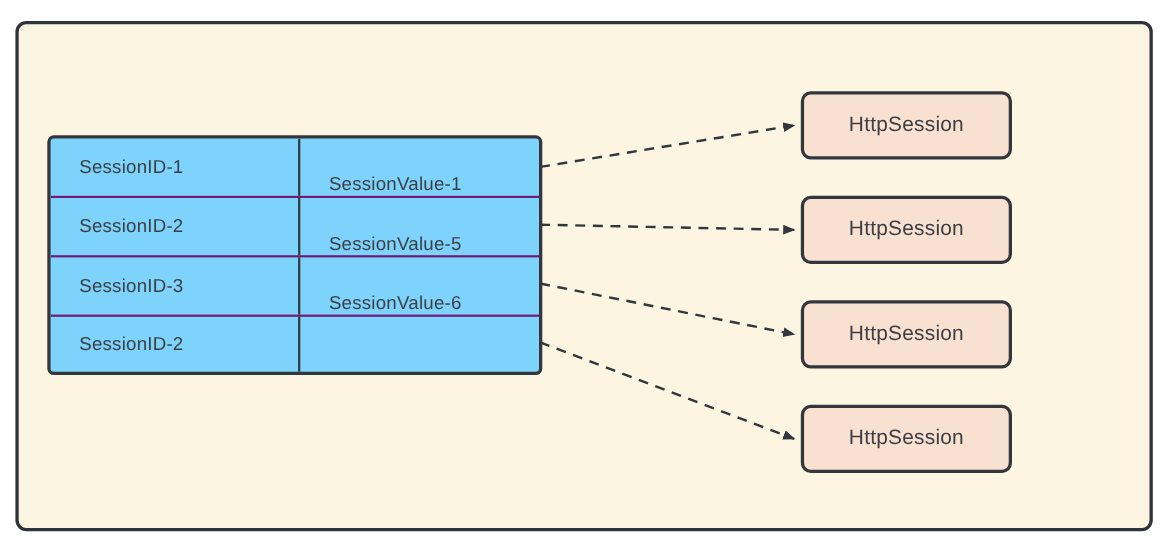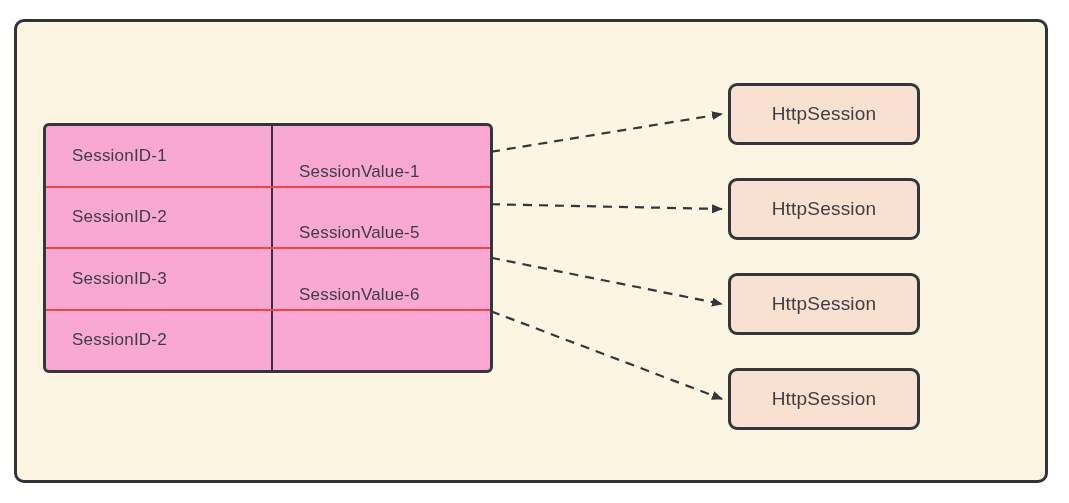--- a/index.html
+++ b/index.html
@@ -25,33 +25,33 @@
     background: #fbf5e2;
     border: 3px solid #2f333c;
     border-radius: 10px;
     box-sizing: border-box;
   }
   .session-table {
     position: absolute;
     left: 43px;
     top: 123px;
     width: 450px;
-    height: 250px;
+    height: 218px;
     border: 3px solid #34363d;
     border-radius: 6px;
-    background: #f9a8d4;
+    background: #7dd3fc;
     box-sizing: border-box;
     display: flex;
     flex-direction: column;
     overflow: hidden;
   }
   .srow {
     flex: 1 1 0;
     display: flex;
-    border-top: 2px solid #ef4444;
+    border-top: 2px solid #701a75;
   }
   .srow:first-child {
     border-top: none;
   }
   .cell {
     display: flex;
     align-items: center;
     padding-left: 26px;
     box-sizing: border-box;
     color: #3c3e44;

